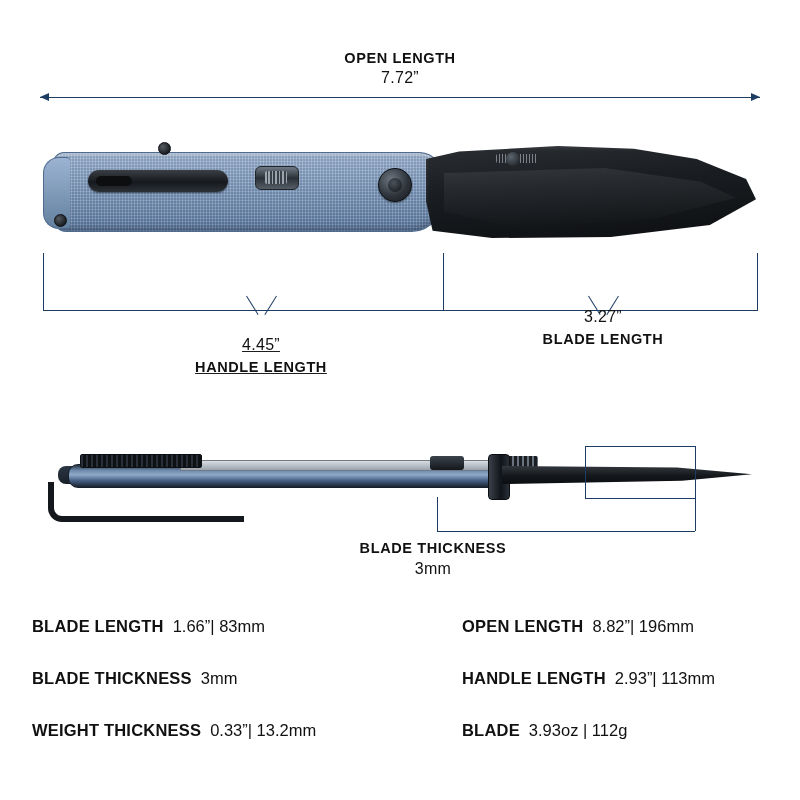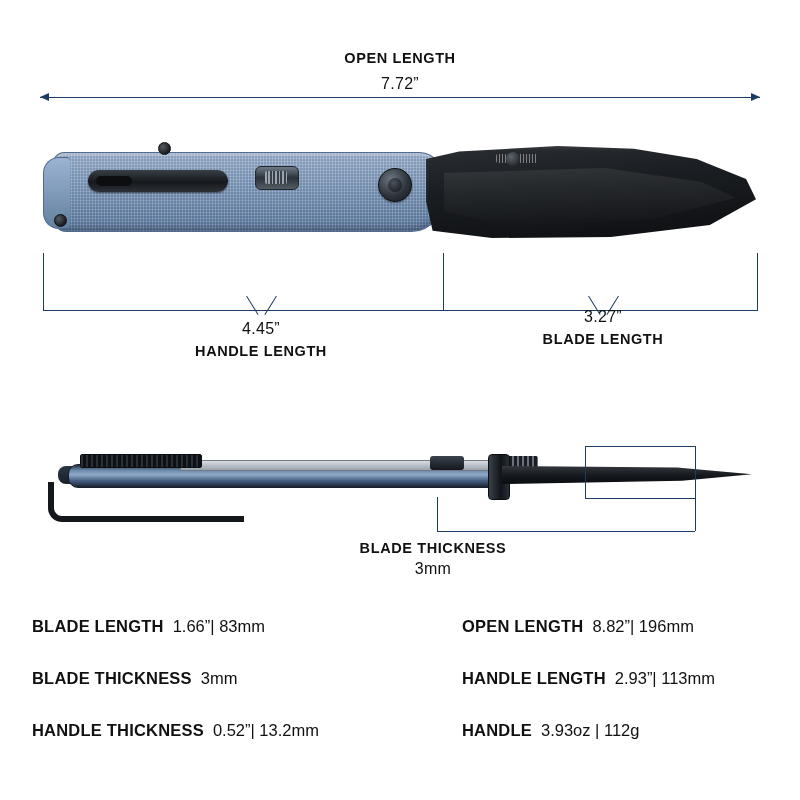--- a/index.html
+++ b/index.html
@@ -293,21 +293,21 @@
     white-space: nowrap;
   }
 </style>
 </head>
 <body>
 
 <div id="page">
 
   <div class="abs center-text" style="left:280px; top:50px; width:240px;">
     <div class="dim-label">OPEN LENGTH</div>
-    <div class="dim-value" style="margin-top:9px;">7.72”</div>
+    <div class="dim-value" style="margin-top:3px;">7.72”</div>
   </div>
   <div class="abs rule hline" style="left:40px; top:97px; width:720px;"></div>
   <div class="abs arrow-l" style="left:40px; top:93px;"></div>
   <div class="abs arrow-r" style="left:751px; top:93px;"></div>
 
   <div id="knife-open">
     <div class="handle"></div>
     <div class="clip"></div>
     <div class="clip-screw" style="left:118px; top:12px;"></div>
     <div class="clip-screw" style="left:14px; top:84px;"></div>
@@ -327,21 +327,21 @@
 
   <div class="abs rule vline" style="left:757px; top:253px; height:58px;"></div>
 
   <div class="abs rule hline" style="left:43px; top:310px; width:715px;"></div>
 
   <div class="abs rule" style="left:246px; top:296px; width:1px; height:22px; transform:rotate(-32deg); transform-origin:top center;"></div>
   <div class="abs rule" style="left:276px; top:296px; width:1px; height:22px; transform:rotate(32deg); transform-origin:top center;"></div>
   <div class="abs rule" style="left:588px; top:296px; width:1px; height:22px; transform:rotate(-32deg); transform-origin:top center;"></div>
   <div class="abs rule" style="left:618px; top:296px; width:1px; height:22px; transform:rotate(32deg); transform-origin:top center;"></div>
 
-  <div class="abs center-text" style="left:141px; top:320px; width:240px;">
+  <div class="abs center-text" style="left:141px; top:336px; width:240px;text-decoration:underline;">
     <div class="dim-value">4.45”</div>
     <div class="dim-label" style="margin-top:5px;">HANDLE LENGTH</div>
   </div>
 
   <div class="abs center-text" style="left:483px; top:308px; width:240px;">
     <div class="dim-value">3.27”</div>
     <div class="dim-label" style="margin-top:5px;">BLADE LENGTH</div>
   </div>
 
   <div id="knife-closed">
@@ -390,24 +390,24 @@
         <span class="spec-val">3mm</span>
       </div>
       <div class="spec-cell right-col">
         <span class="spec-name">HANDLE LENGTH</span>
         <span class="spec-val">2.93”| 113mm</span>
       </div>
     </div>
 
     <div class="spec-row">
       <div class="spec-cell">
-        <span class="spec-name">HANDLE THICKNESS</span>
-        <span class="spec-val">0.52”| 13.2mm</span>
+        <span class="spec-name">WEIGHT THICKNESS</span>
+        <span class="spec-val">0.33”| 13.2mm</span>
       </div>
       <div class="spec-cell right-col">
-        <span class="spec-name">HANDLE</span>
+        <span class="spec-name">BLADE</span>
         <span class="spec-val">3.93oz | 112g</span>
       </div>
     </div>
 
   </div>
 
 </div>
 
 </body></html>

